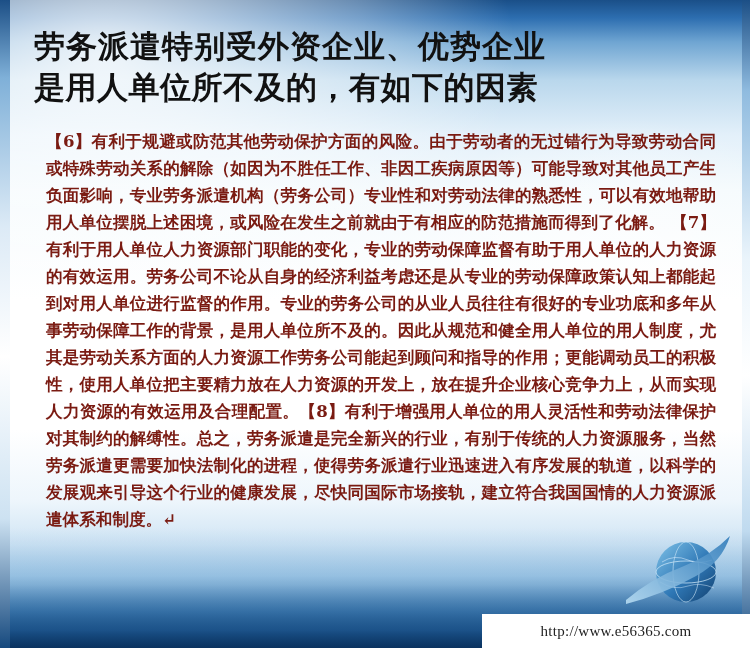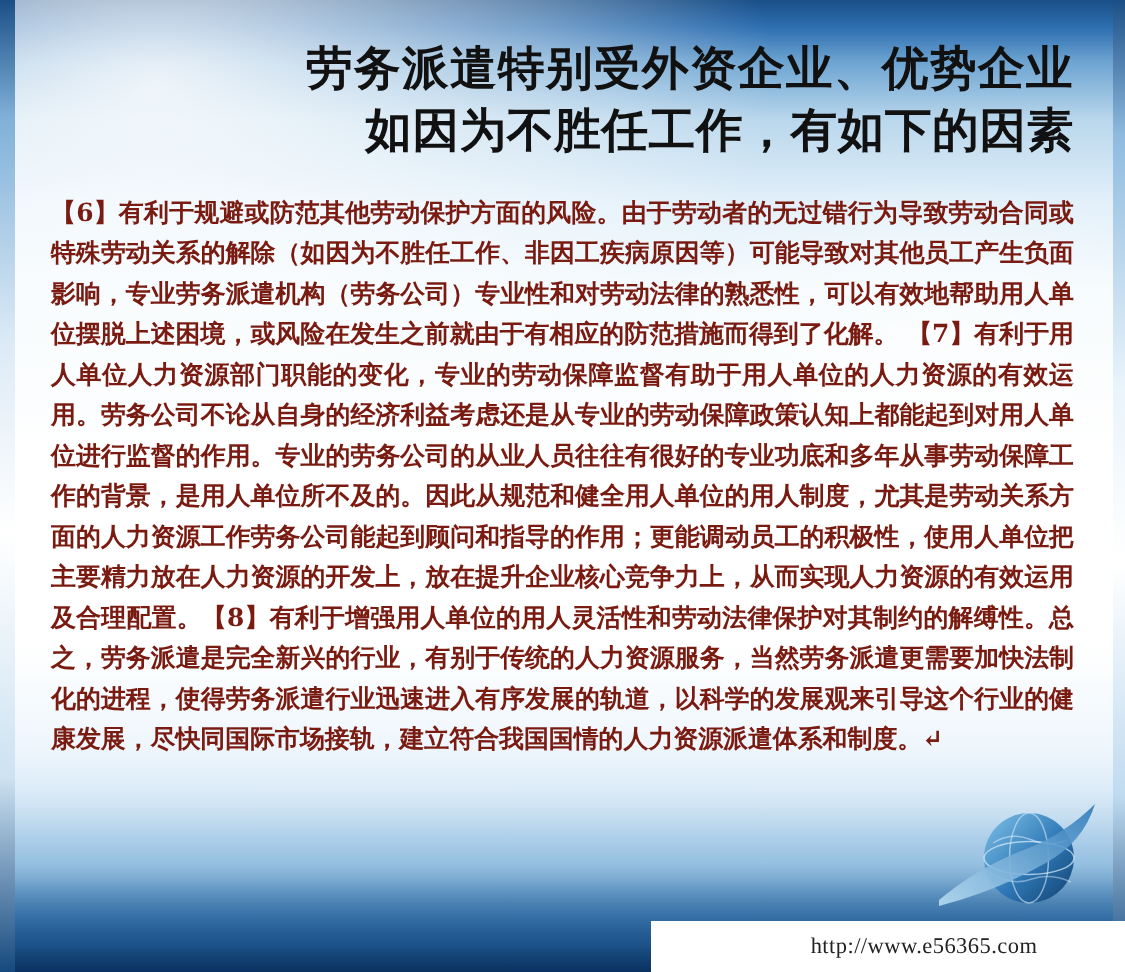--- a/index.html
+++ b/index.html
@@ -60,39 +60,39 @@
     left: 0;
     bottom: 0;
     width: 750px;
     height: 120px;
     background: linear-gradient(to bottom, rgba(120,175,220,0) 0%, rgba(90,150,200,0.25) 40%, rgba(25,80,135,0.75) 85%, rgba(10,50,95,0.95) 100%);
     pointer-events: none;
   }
 
   .title-block {
     position: relative;
-    padding: 26px 34px 6px 14px;
-    text-align: right;
+    padding: 26px 34px 6px 34px;
+    text-align: left;
     z-index: 3;
   }
   .title-line {
     font-family: "DejaVu Sans", sans-serif;
     font-weight: bold;
     font-size: 31px;
     line-height: 41px;
     color: #111111;
     letter-spacing: 1px;
     white-space: nowrap;
   }
   .title-line.l2 { letter-spacing: 0.5px; }
   .title-line.l3 { letter-spacing: 1px; }
 
   .body-block {
     position: relative;
-    margin: 14px 34px 0 34px;
+    margin: 14px 34px 0 46px;
     z-index: 3;
   }
   .para {
     font-family: "DejaVu Serif", "Liberation Serif", serif;
     font-size: 16.6px;
     line-height: 27px;
     color: #7a1b12;
     text-align: justify;
     text-justify: inter-ideograph;
     text-indent: 0;
@@ -113,21 +113,20 @@
     position: absolute;
     right: 0;
     bottom: 0;
     width: 268px;
     height: 34px;
     background: #ffffff;
     display: flex;
     align-items: center;
     justify-content: center;
     z-index: 6;
-    padding-left: 48px;
   }
   .url-text {
     font-family: "Liberation Serif", serif;
     font-size: 15px;
     color: #222222;
     letter-spacing: 0.3px;
   }
   .left-edge {
     position: absolute;
     left: 0;
@@ -155,21 +154,21 @@
 <div class="slide">
 
   <div class="sheen"></div>
   <div class="sheen2"></div>
   <div class="left-edge"></div>
   <div class="right-edge"></div>
   <div class="bottom-wave"></div>
 
   <div class="title-block">
     <div class="title-line l1">劳务派遣特别受外资企业、优势企业</div>
-    <div class="title-line l2">如因为不胜任工作，有如下的因素</div>
+    <div class="title-line l2">是用人单位所不及的，有如下的因素</div>
   </div>
 
   <div class="body-block">
     <p class="para">【6】有利于规避或防范其他劳动保护方面的风险。由于劳动者的无过错行为导致劳动合同或特殊劳动关系的解除（如因为不胜任工作、非因工疾病原因等）可能导致对其他员工产生负面影响，专业劳务派遣机构（劳务公司）专业性和对劳动法律的熟悉性，可以有效地帮助用人单位摆脱上述困境，或风险在发生之前就由于有相应的防范措施而得到了化解。 【7】有利于用人单位人力资源部门职能的变化，专业的劳动保障监督有助于用人单位的人力资源的有效运用。劳务公司不论从自身的经济利益考虑还是从专业的劳动保障政策认知上都能起到对用人单位进行监督的作用。专业的劳务公司的从业人员往往有很好的专业功底和多年从事劳动保障工作的背景，是用人单位所不及的。因此从规范和健全用人单位的用人制度，尤其是劳动关系方面的人力资源工作劳务公司能起到顾问和指导的作用；更能调动员工的积极性，使用人单位把主要精力放在人力资源的开发上，放在提升企业核心竞争力上，从而实现人力资源的有效运用及合理配置。【8】有利于增强用人单位的用人灵活性和劳动法律保护对其制约的解缚性。总之，劳务派遣是完全新兴的行业，有别于传统的人力资源服务，当然劳务派遣更需要加快法制化的进程，使得劳务派遣行业迅速进入有序发展的轨道，以科学的发展观来引导这个行业的健康发展，尽快同国际市场接轨，建立符合我国国情的人力资源派遣体系和制度。↵</p>
   </div>
 
   <svg class="globe" viewBox="0 0 108 74" xmlns="http://www.w3.org/2000/svg">
     <defs>
       <linearGradient id="gglobe" x1="0" y1="0" x2="1" y2="1">
         <stop offset="0%" stop-color="#7fc2e8"></stop>

